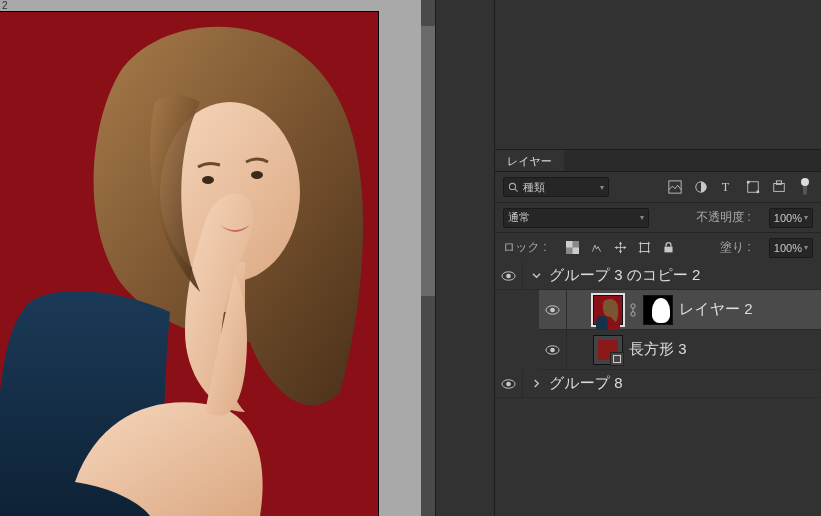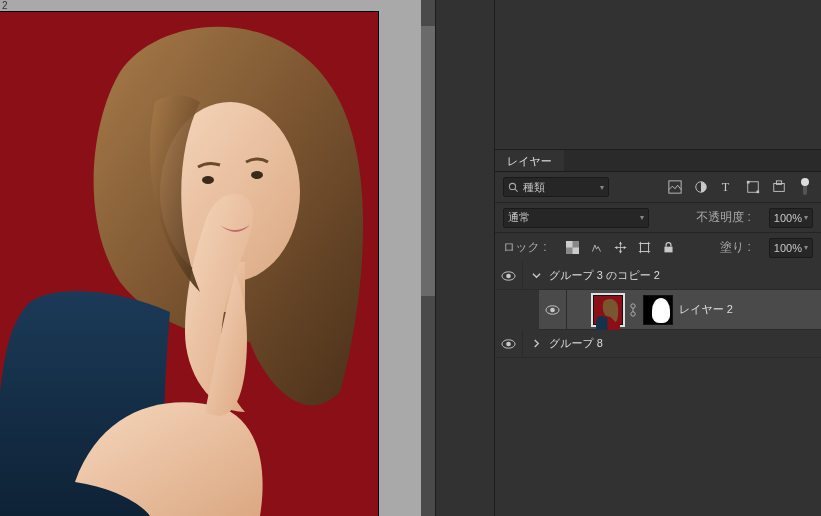--- a/index.html
+++ b/index.html
@@ -133,21 +133,21 @@
   }
   .layer-thumb.outlined { outline: 2px solid #e0e0e0; }
   .mask-thumb {
     width: 30px; height: 30px; border: 1px solid #111; background: #000; position: relative;
   }
   .mask-thumb::after {
     content: ""; position: absolute; top: 2px; bottom: 1px; left: 8px; right: 2px;
     background: #fff; border-radius: 50% 50% 40% 40% / 50% 50% 30% 30%;
   }
   .link-ic { font-size: 10px; color: #aaa; }
-  .layer-name { flex: 1; font-size: 11px; color: #ddd; }
+  .layer-name { flex: 1; font-size: 15px; color: #ddd; }
   .shape-thumb {
     width: 30px; height: 30px; border: 1px solid #111; position: relative; background: #444;
   }
   .shape-thumb::before {
     content: ""; position: absolute; inset: 4px; background: #8a1a1a;
   }
   .shape-badge {
     width: 14px; height: 14px; position: absolute; bottom: -2px; right: -2px;
     background: #444; border: 1px solid #222;
   }
@@ -363,20 +363,33 @@
         <svg width="8" height="14" viewBox="0 0 8 14">
             <circle cx="4" cy="3" r="2.2" fill="none" stroke="#aaa"></circle>
             <circle cx="4" cy="11" r="2.2" fill="none" stroke="#aaa"></circle>
             <line x1="4" y1="5" x2="4" y2="9" stroke="#aaa"></line>
           </svg>
       </span>
       <div class="mask-thumb"></div>
       <span class="layer-name">レイヤー 2</span>
     </div>
 
+    <div class="layer-row tall">
+      <div class="vis">
+        <svg width="15" height="10" viewBox="0 0 16 10">
+            <ellipse cx="8" cy="5" rx="7" ry="4.5" fill="none" stroke="#c8c8c8"></ellipse>
+            <circle cx="8" cy="5" r="2.5" fill="#c8c8c8"></circle>
+          </svg>
+      </div>
+      <div style="width:14px"></div>
+      <div class="shape-thumb">
+        <div class="shape-badge"></div>
+      </div>
+      <span class="layer-name">長方形 3</span>
+    </div>
 
     <div class="layer-row">
       <div class="vis">
         <svg width="15" height="10" viewBox="0 0 16 10">
             <ellipse cx="8" cy="5" rx="7" ry="4.5" fill="none" stroke="#c8c8c8"></ellipse>
             <circle cx="8" cy="5" r="2.5" fill="#c8c8c8"></circle>
           </svg>
       </div>
       <div class="arrow">
         <svg width="9" height="9" viewBox="0 0 10 10">

